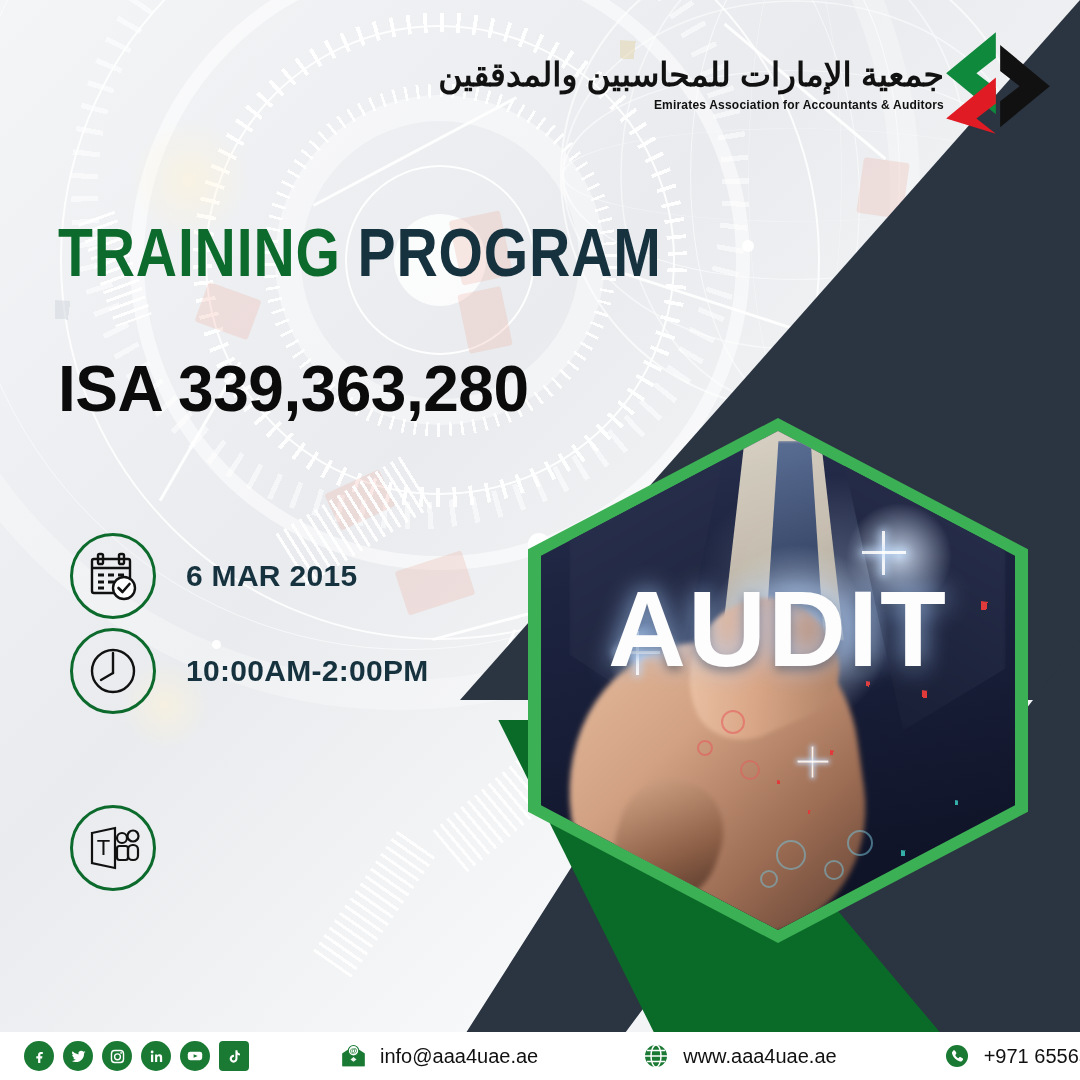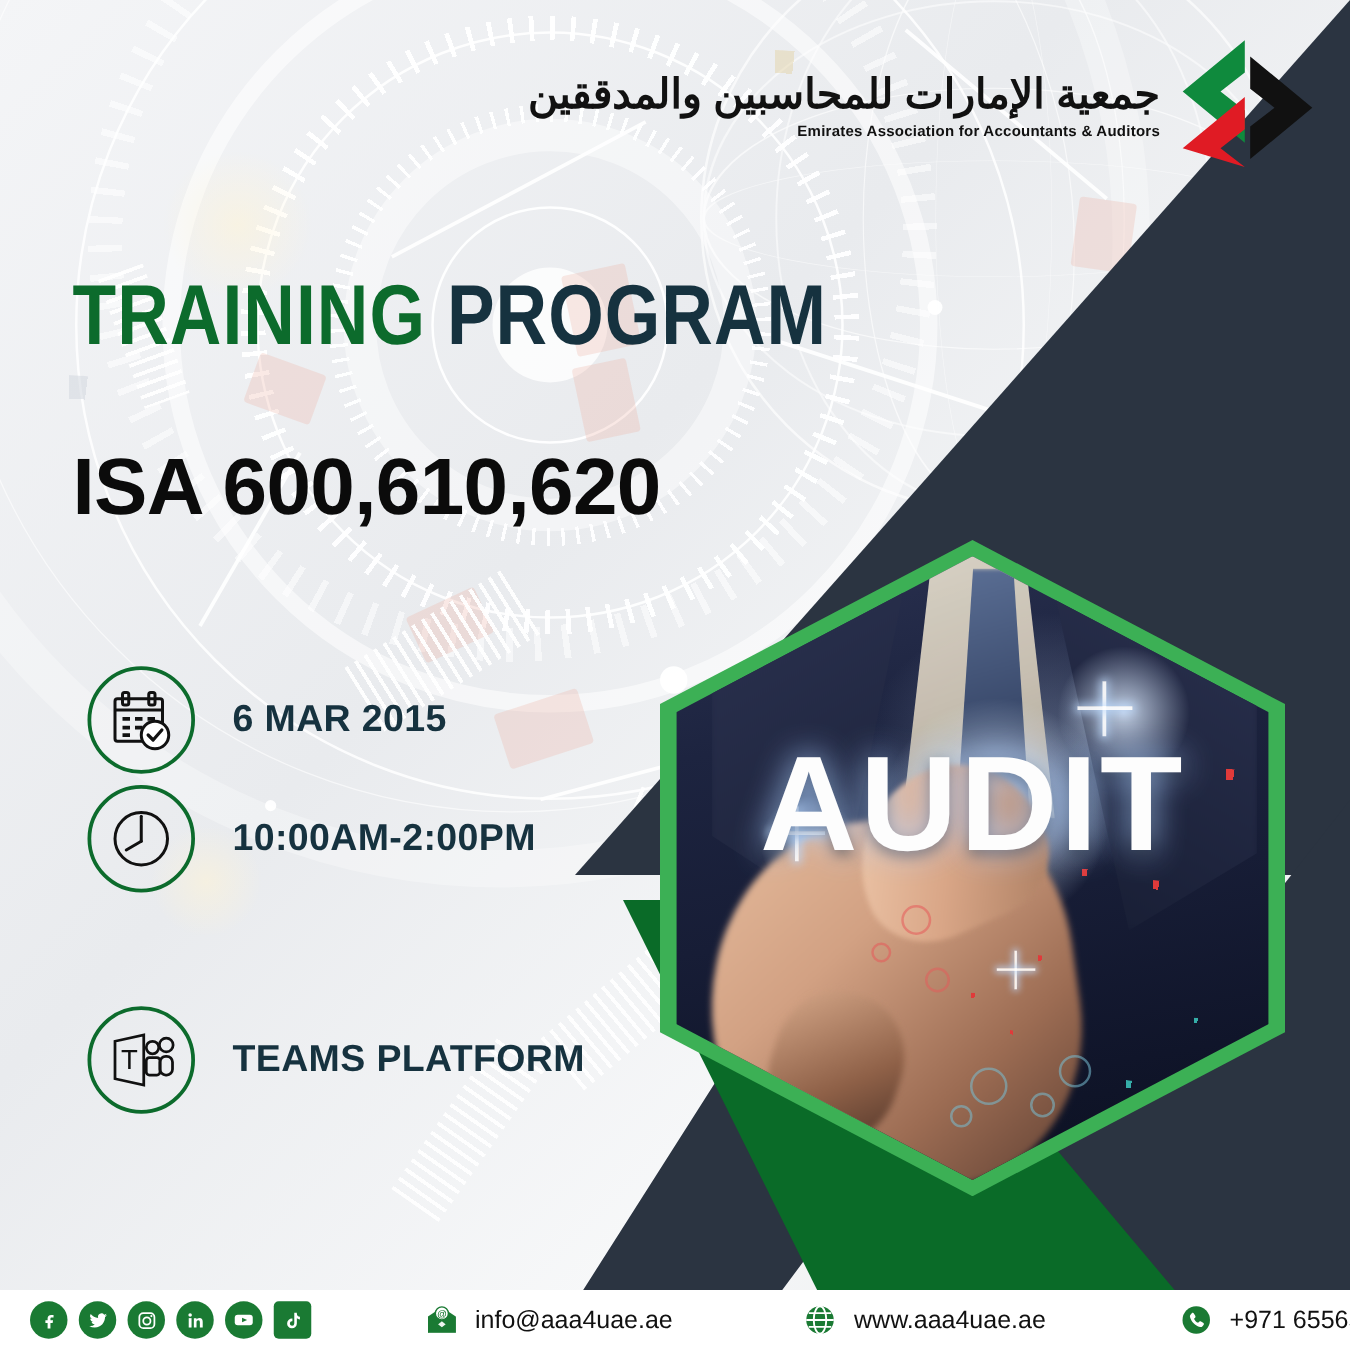--- a/index.html
+++ b/index.html
@@ -126,21 +126,21 @@
     clip-path:polygon(14% 0, 46% 0, 100% 100%, 46% 100%);
   }
   .navy-edge-right {
     right:0; top:640px; width:340px; height:400px;
     background:#2b3441;
     clip-path:polygon(100% 0, 100% 100%, 8% 100%);
   }
 
   
   .logo-wrap { position:absolute; right:28px; top:30px;
-               display:flex; align-items:center; gap:16px; }
+               display:flex; align-items:center; }
   .logo-text { text-align:right; }
   .logo-ar { font-size:33px; font-weight:bold; color:#111; direction:rtl;
              letter-spacing:0px; line-height:1.15; white-space:nowrap; }
   .logo-en { font-size:12px; font-weight:bold; color:#111;
              letter-spacing:.2px; margin-top:4px; white-space:nowrap; }
   .logo-mark { width:108px; height:108px; flex:0 0 auto; }
 
   
   .headline { position:absolute; left:58px; top:218px;
               font-size:68px; font-weight:bold; letter-spacing:1px;
@@ -161,21 +161,21 @@
   .circle-icon {
     width:86px; height:86px; border-radius:50%;
     border:3px solid #0c6b2c; flex:0 0 auto;
     display:flex; align-items:center; justify-content:center;
   }
   .info-label { font-size:30px; font-weight:bold; color:#16323f;
                 letter-spacing:.3px; white-space:nowrap; }
 
   
   .hex-outer {
-    position:absolute; left:528px; top:432px; width:500px; height:525px;
+    position:absolute; left:528px; top:418px; width:500px; height:525px;
     background:#3cb055;
     clip-path:polygon(50% 0%, 100% 25%, 100% 75%, 50% 100%, 0% 75%, 0% 25%);
   }
   .hex-inner {
     position:absolute; inset:13px;
     clip-path:polygon(50% 0%, 100% 25%, 100% 75%, 50% 100%, 0% 75%, 0% 25%);
     overflow:hidden;
     background:
       radial-gradient(ellipse 50% 35% at 62% 30%, rgba(180,200,230,.35) 0%, rgba(0,0,0,0) 60%),
       linear-gradient(170deg,#2a3150 0%,#1d2440 28%,#171d36 55%,#10152a 80%,#0b1020 100%);
@@ -344,21 +344,21 @@
       <polygon points="48,46 48,70 30,84 48,98 48,98 2,84 2,84" fill="#0f8a3d" opacity="0"></polygon>
       <polygon points="48,44 48,68 30,82 48,96 48,96 2,82" fill="#e01b24"></polygon>
       <polygon points="52,14 98,52 52,90 52,66 70,52 52,38" fill="#111111"></polygon>
     </svg>
   </div>
 
   <div class="headline">
     <span class="hl-green">TRAINING</span><span> </span><span class="hl-navy">PROGRAM</span>
   </div>
 
-  <div class="subhead">ISA 600,610,620</div>
+  <div class="subhead">ISA 339,363,280</div>
 
   <div class="info-row r1">
     <div class="circle-icon">
       <svg width="56" height="56" viewBox="0 0 56 56" fill="none" stroke="#111" stroke-width="2.4">
         <rect x="7" y="11" width="38" height="34" rx="2"></rect>
         <line x1="7" y1="20" x2="45" y2="20"></line>
         <rect x="13" y="6" width="5" height="10" rx="1.6"></rect>
         <rect x="34" y="6" width="5" height="10" rx="1.6"></rect>
         <line x1="13" y1="27" x2="19" y2="27" stroke-width="3"></line>
         <line x1="23" y1="27" x2="29" y2="27" stroke-width="3"></line>
@@ -388,21 +388,20 @@
     <div class="circle-icon">
       <svg width="58" height="58" viewBox="0 0 58 58" fill="none" stroke="#111" stroke-width="2.2">
         <path d="M8 14 L31 9 L31 49 L8 44 Z"></path>
         <text x="19.5" y="36" font-family="Liberation Sans, sans-serif" font-size="22" fill="#111" stroke="none" text-anchor="middle">T</text>
         <circle cx="38" cy="19" r="5"></circle>
         <circle cx="49" cy="17" r="5.5"></circle>
         <rect x="33" y="27" width="11" height="14" rx="2.5"></rect>
         <rect x="44" y="26" width="10" height="15" rx="4.6"></rect>
       </svg>
     </div>
-    <div class="info-label">TEAMS PLATFORM</div>
   </div>
 
   <div class="hex-outer">
     <div class="hex-inner">
       <div class="hx-lapelL"></div>
       <div class="hx-lapelR"></div>
       <div class="hx-shirt"></div>
       <div class="hx-tie"></div>
 
       <div class="hx-glow hg1"></div>

